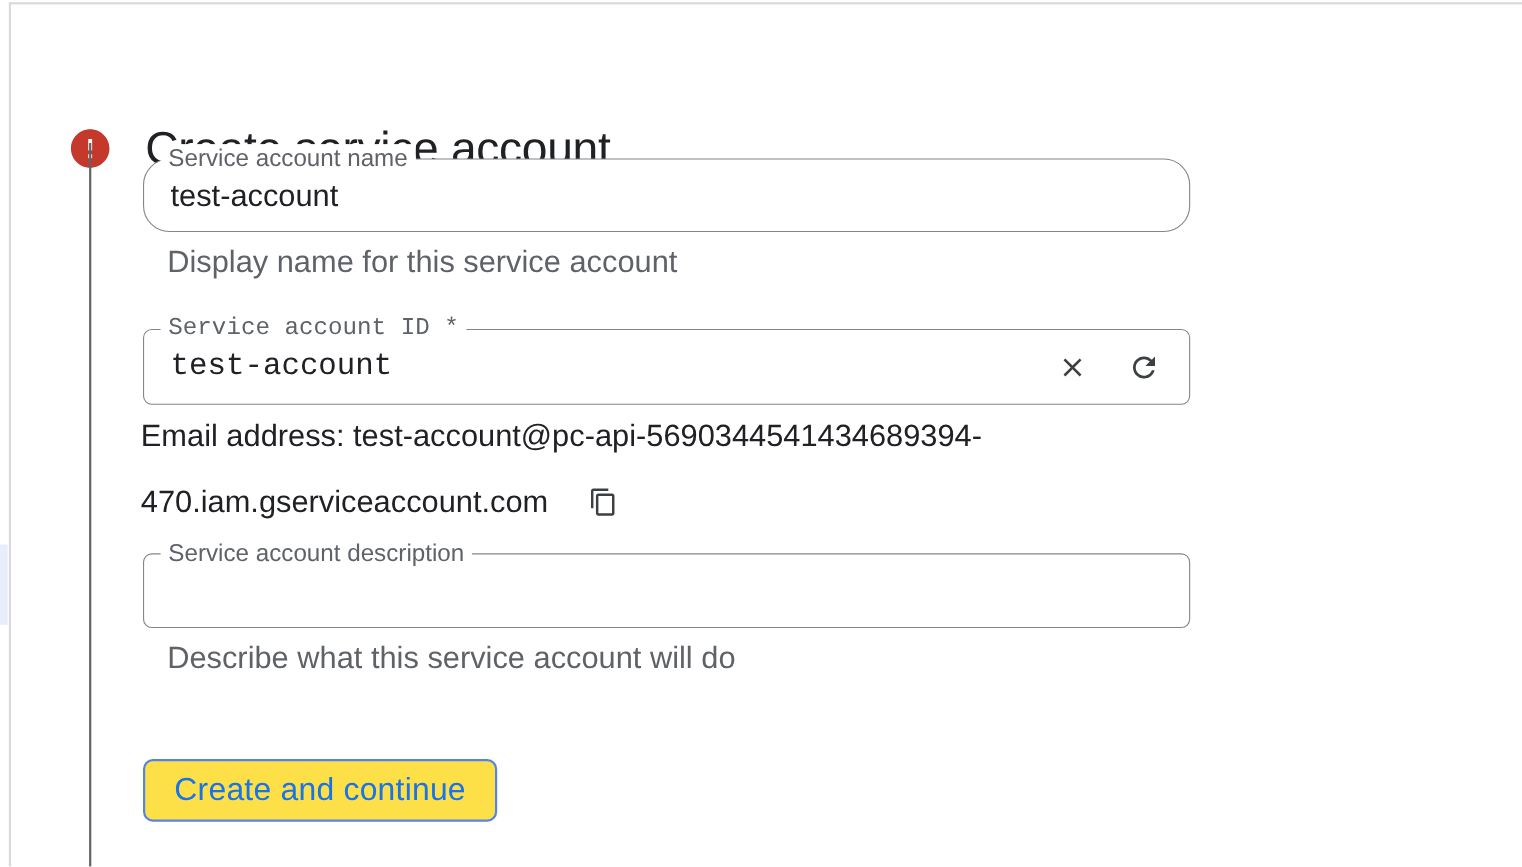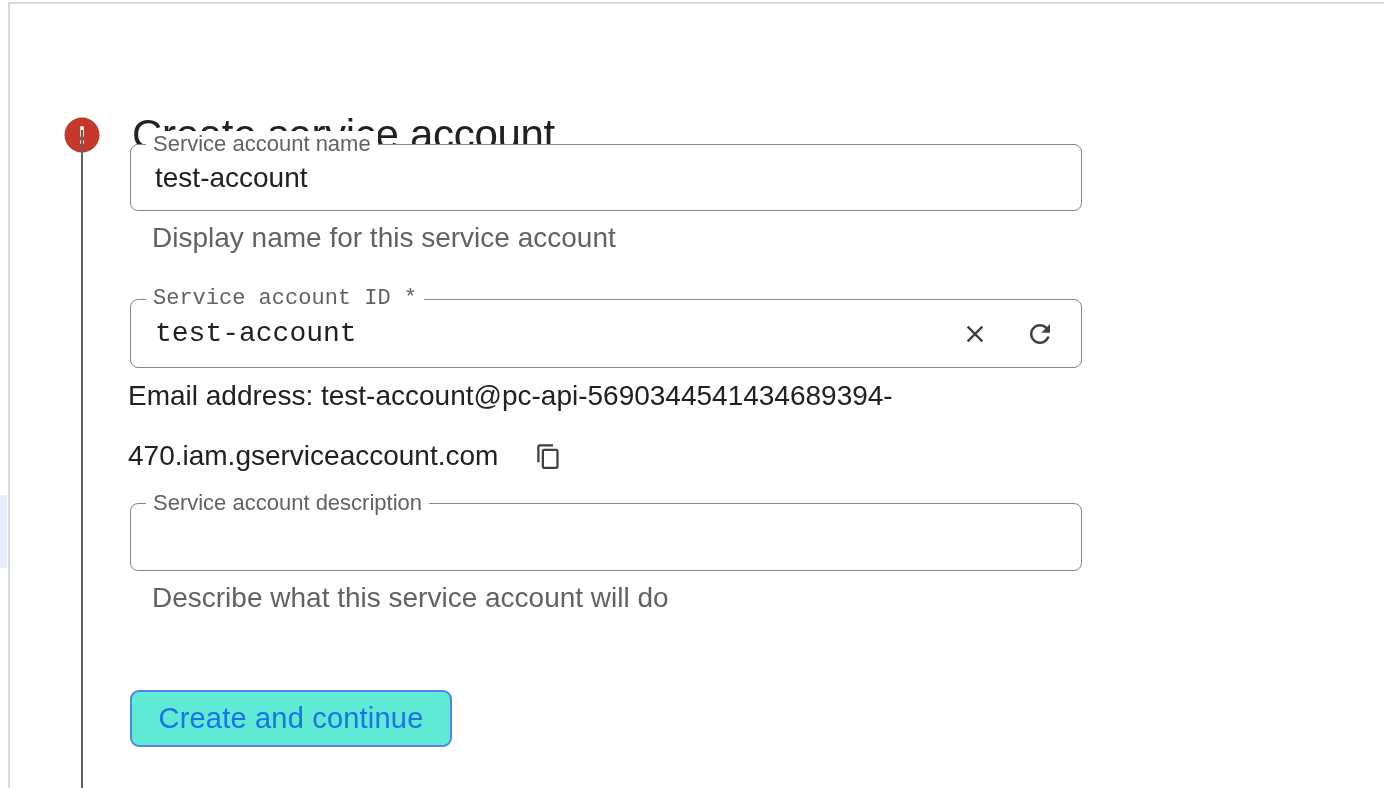--- a/index.html
+++ b/index.html
@@ -23,39 +23,39 @@
     display:flex;align-items:center;padding:0 24px;
   }
   .field-label{
     position:absolute;top:-14px;left:15px;background:#fff;padding:0 7px;
     font-size:22px;line-height:26px;color:#5f6368;white-space:nowrap;
   }
   .field input{
     border:none;outline:none;background:transparent;width:100%;padding:0;margin:0;
     font-family:inherit;font-size:28px;color:#202124;
   }
-  .field-name{top:144px;height:67px;}
+  .field-name{top:144px;height:67px;border-radius:24px;}
   .field-id{top:299px;height:69px;font-family:Liberation Mono, monospace;}
   .field-desc{top:503px;height:68px;}
 
   .field-icons{position:absolute;right:26px;top:50%;transform:translateY(-50%);display:flex;align-items:center;gap:36px;}
   .icon-btn{display:flex;align-items:center;justify-content:center;cursor:pointer;background:none;border:none;padding:0;}
   .icon-btn svg{display:block;}
 
   .helper{position:absolute;left:152px;font-size:28px;line-height:26px;color:#5f6368;white-space:nowrap;}
   .helper-name{top:225px;}
   .helper-desc{top:585px;}
 
   .email-block{position:absolute;left:128px;top:366px;font-size:28px;color:#202124;}
   .email-line{height:60px;display:flex;align-items:center;white-space:nowrap;}
   .copy-btn{margin-left:37px;}
 
   .create-btn{
     position:absolute;left:130px;top:690px;width:322px;height:57px;box-sizing:border-box;
-    background:#5eead4;border:2px solid #5584e4;border-radius:9px;
+    background:#fde047;border:2px solid #5584e4;border-radius:9px;
     color:#1a73e8;font-family:inherit;font-size:29px;letter-spacing:0.2px;
     display:flex;align-items:center;justify-content:center;cursor:pointer;white-space:nowrap;
   }
 </style>
 </head>
 <body>
 
 <div class="page">
 
   <div class="top-frame-line"></div>

